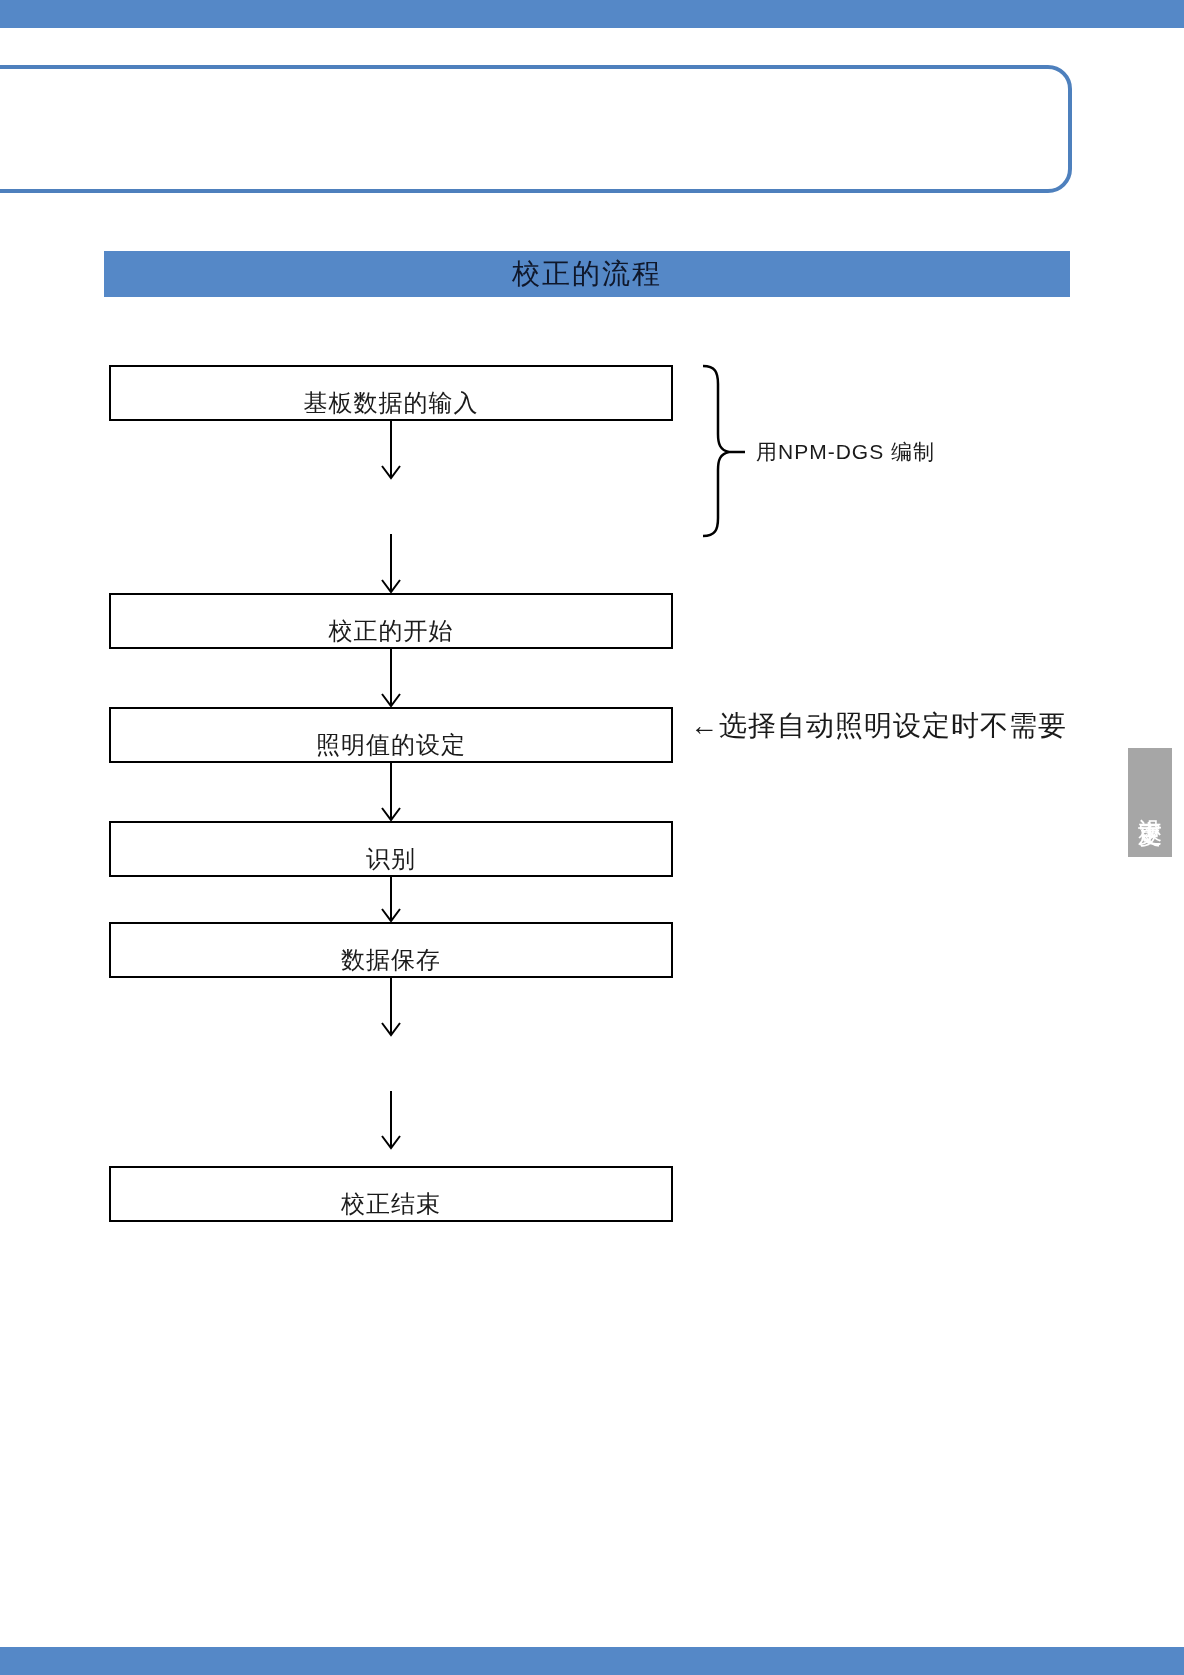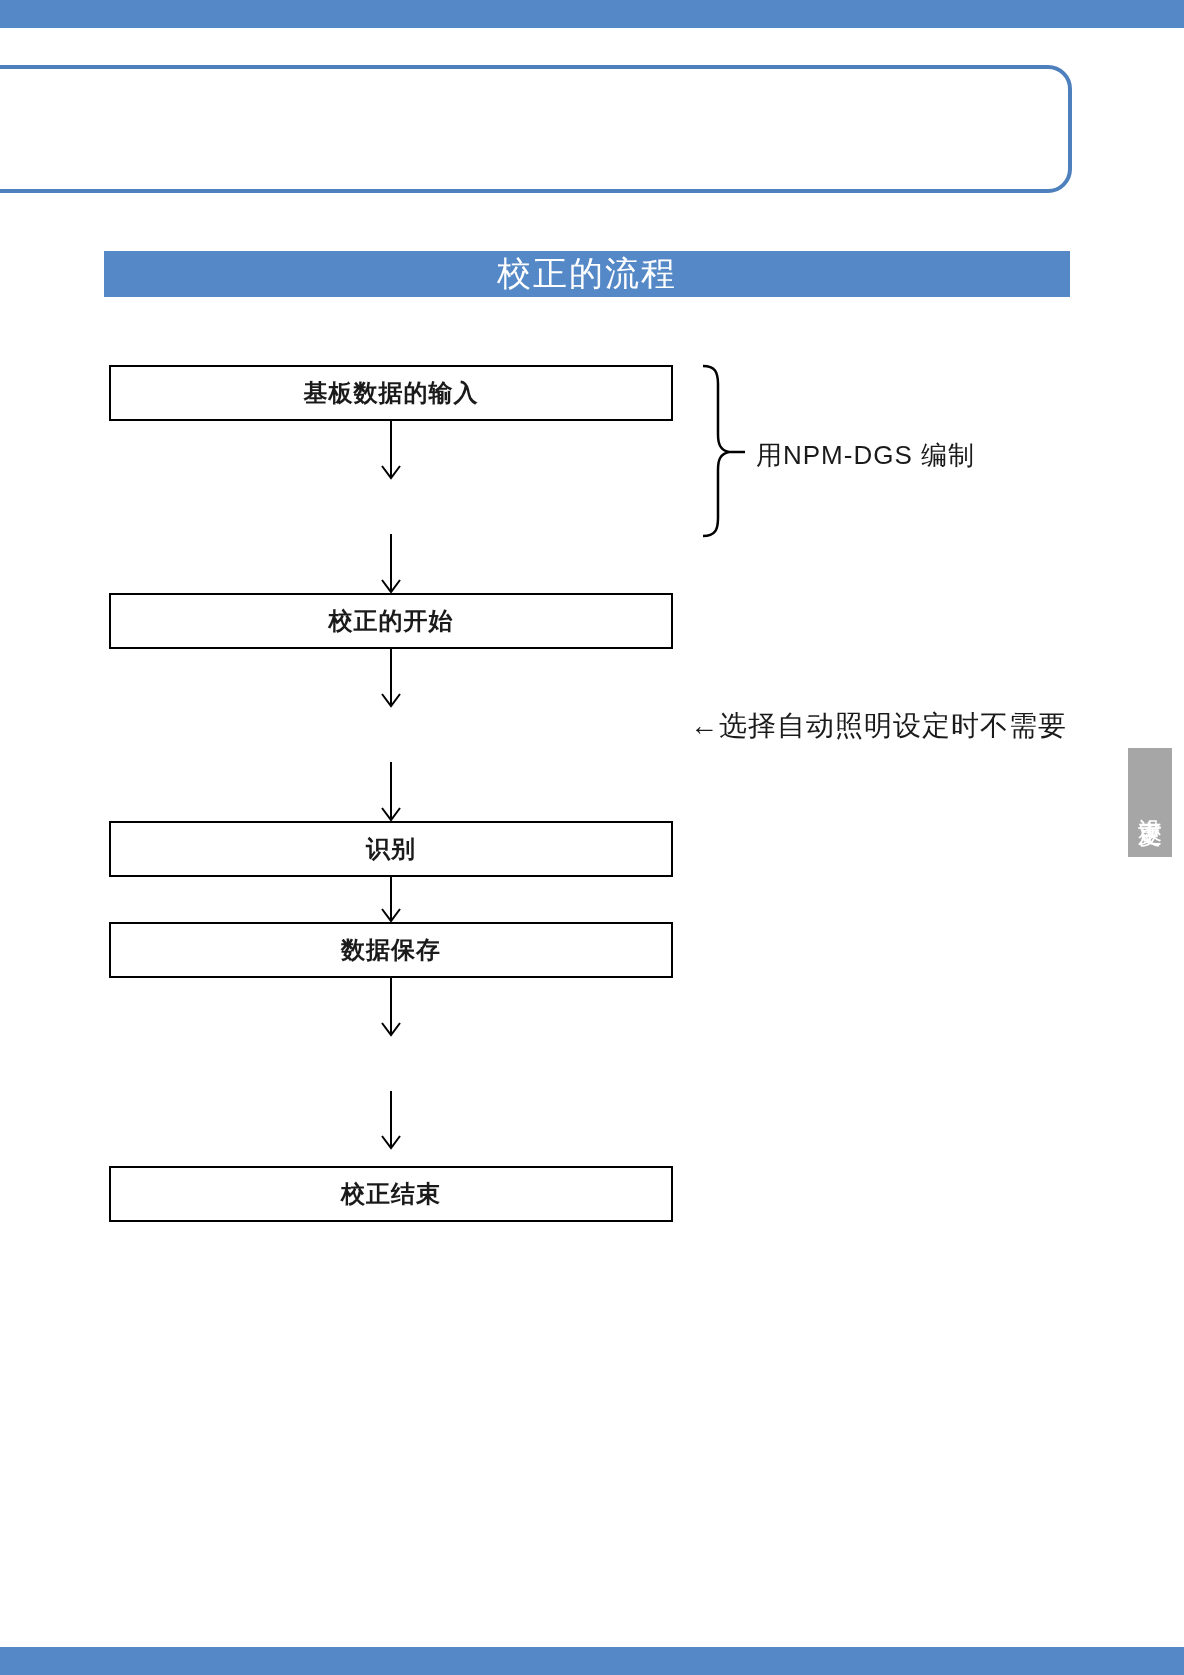--- a/index.html
+++ b/index.html
@@ -25,38 +25,38 @@
     background:#fff;
     box-sizing:border-box;
   }
   .section-header{
     position:absolute;left:104px;top:251px;
     width:966px;height:46px;
     background:#5588c7;
     display:flex;align-items:center;justify-content:center;
   }
   .section-header span{
-    color:#ffffff;font-size:34px;letter-spacing:2px;
+    color:#0f172a;font-size:28px;letter-spacing:2px;
   }
   .step{
     position:absolute;left:109px;
     width:564px;height:56px;
     border:2px solid #000;
     background:#fff;
     box-sizing:border-box;
-    display:flex;align-items:center;justify-content:center;font-weight:bold;
+    display:flex;align-items:flex-end;justify-content:center;
   }
   .step span{font-size:24px;letter-spacing:1px;}
   .flow-arrow{position:absolute;left:378px;width:26px;}
   .flow-arrow line,.flow-arrow polyline{stroke:#000;stroke-width:2;fill:none;}
   .brace-svg{position:absolute;left:697px;top:360px;}
   .brace-svg path{stroke:#000;stroke-width:2.5;fill:none;}
   .brace-label{
     position:absolute;left:756px;top:438px;
-    font-size:26px;letter-spacing:1px;white-space:nowrap;
+    font-size:21px;letter-spacing:1px;white-space:nowrap;
   }
   .annotation{
     position:absolute;left:690px;top:707px;
     font-size:28px;letter-spacing:1px;white-space:nowrap;
   }
   .side-tab{
     position:absolute;left:1128px;top:748px;
     width:44px;height:109px;
     background:#a6a6a6;
     color:#fff;
@@ -76,20 +76,23 @@
 
   <div class="section-header">
     <span>校正的流程</span>
   </div>
 
   <div class="step" style="top:365px">
     <span>基板数据的输入</span>
   </div>
   <div class="step" style="top:593px">
     <span>校正的开始</span>
+  </div>
+  <div class="step" style="top:707px">
+    <span>照明值的设定</span>
   </div>
   <div class="step" style="top:821px">
     <span>识别</span>
   </div>
   <div class="step" style="top:922px">
     <span>数据保存</span>
   </div>
   <div class="step" style="top:1166px">
     <span>校正结束</span>
   </div>

